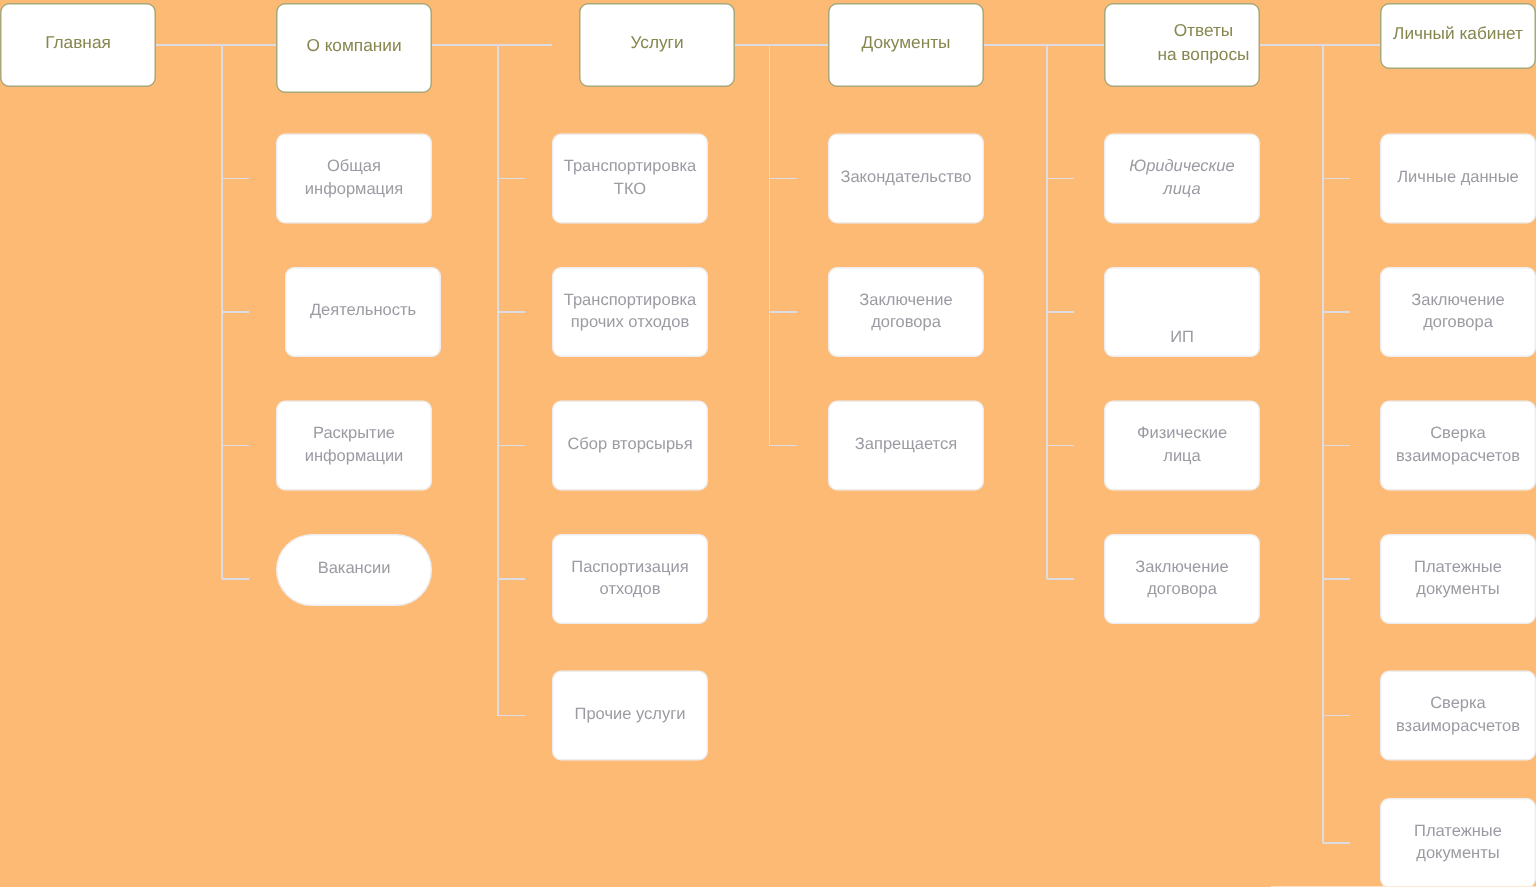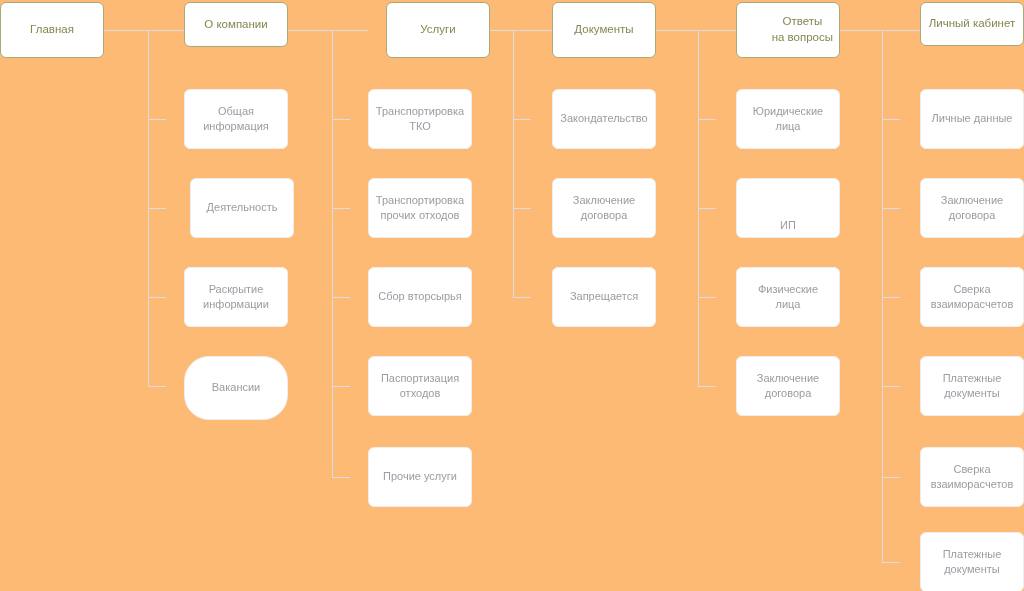--- a/index.html
+++ b/index.html
@@ -89,35 +89,35 @@
       <line x1="882" y1="208" x2="900" y2="208" stroke="#dcdce2" stroke-width="1" shape-rendering="crispEdges"></line>
       <line x1="882" y1="297" x2="900" y2="297" stroke="#dcdce2" stroke-width="1" shape-rendering="crispEdges"></line>
       <line x1="882" y1="386" x2="900" y2="386" stroke="#dcdce2" stroke-width="1" shape-rendering="crispEdges"></line>
       <line x1="882" y1="477" x2="900" y2="477" stroke="#dcdce2" stroke-width="1" shape-rendering="crispEdges"></line>
       <line x1="882" y1="562" x2="900" y2="562" stroke="#dcdce2" stroke-width="1" shape-rendering="crispEdges"></line>
     </svg>
   <div id="nodes">
       <div class="node root" style="left: 0px; top: 2px; width: 104px; height: 56px;">
         <span class="label">Главная</span>
       </div>
-      <div class="node root" style="left: 184px; top: 2px; width: 104px; height: 45px;">
+      <div class="node root" style="left: 184px; top: 2px; width: 104px; height: 60px;">
         <span class="label">О компании</span>
       </div>
       <div class="node child" style="left: 184px; top: 89px; width: 104px; height: 60px;">
         <span class="label">Общая
 информация</span>
       </div>
       <div class="node child" style="left: 190px; top: 178px; width: 104px; height: 60px;">
         <span class="label">Деятельность</span>
       </div>
       <div class="node child" style="left: 184px; top: 267px; width: 104px; height: 60px;">
         <span class="label">Раскрытие
 информации</span>
       </div>
-      <div class="node child" style="left: 184px; top: 356px; width: 104px; height: 64px; border-radius: 25px;">
+      <div class="node child" style="left: 184px; top: 356px; width: 104px; height: 48px; border-radius: 25px;">
         <span class="label">Вакансии</span>
       </div>
       <div class="node root" style="left: 386px; top: 2px; width: 104px; height: 56px;">
         <span class="label">Услуги</span>
       </div>
       <div class="node child" style="left: 368px; top: 89px; width: 104px; height: 60px;">
         <span class="label">Транспортировка
 ТКО</span>
       </div>
       <div class="node child" style="left: 368px; top: 178px; width: 104px; height: 60px;">
@@ -144,21 +144,21 @@
         <span class="label">Заключение
 договора</span>
       </div>
       <div class="node child" style="left: 552px; top: 267px; width: 104px; height: 60px;">
         <span class="label">Запрещается</span>
       </div>
       <div class="node root" style="left: 736px; top: 2px; width: 104px; height: 56px; justify-content: flex-end;">
         <span class="label">Ответы
 на вопросы</span>
       </div>
-      <div class="node child" style="left: 736px; top: 89px; width: 104px; height: 60px;">
+      <div class="node child" style="left: 736px; top: 89px; width: 104px; height: 60px; font-style: italic;">
         <span class="label">Юридические
 лица</span>
       </div>
       <div class="node child" style="left: 736px; top: 178px; width: 104px; height: 60px; align-items: flex-end;">
         <span class="label">ИП</span>
       </div>
       <div class="node child" style="left: 736px; top: 267px; width: 104px; height: 60px;">
         <span class="label">Физические
 лица</span>
       </div>

